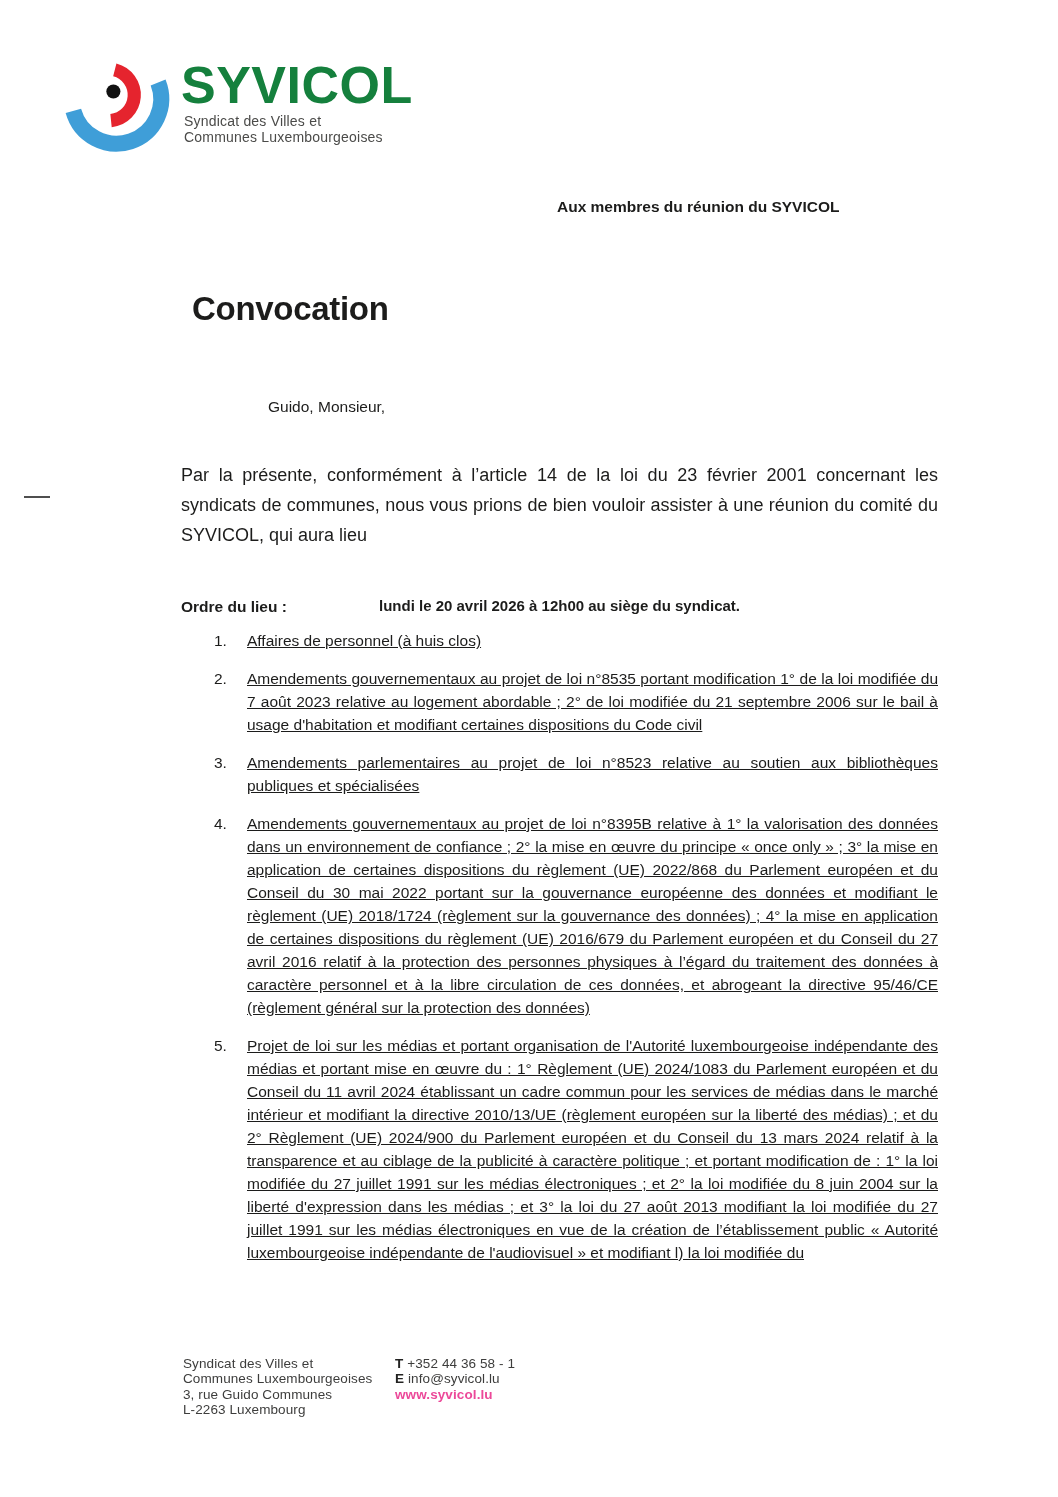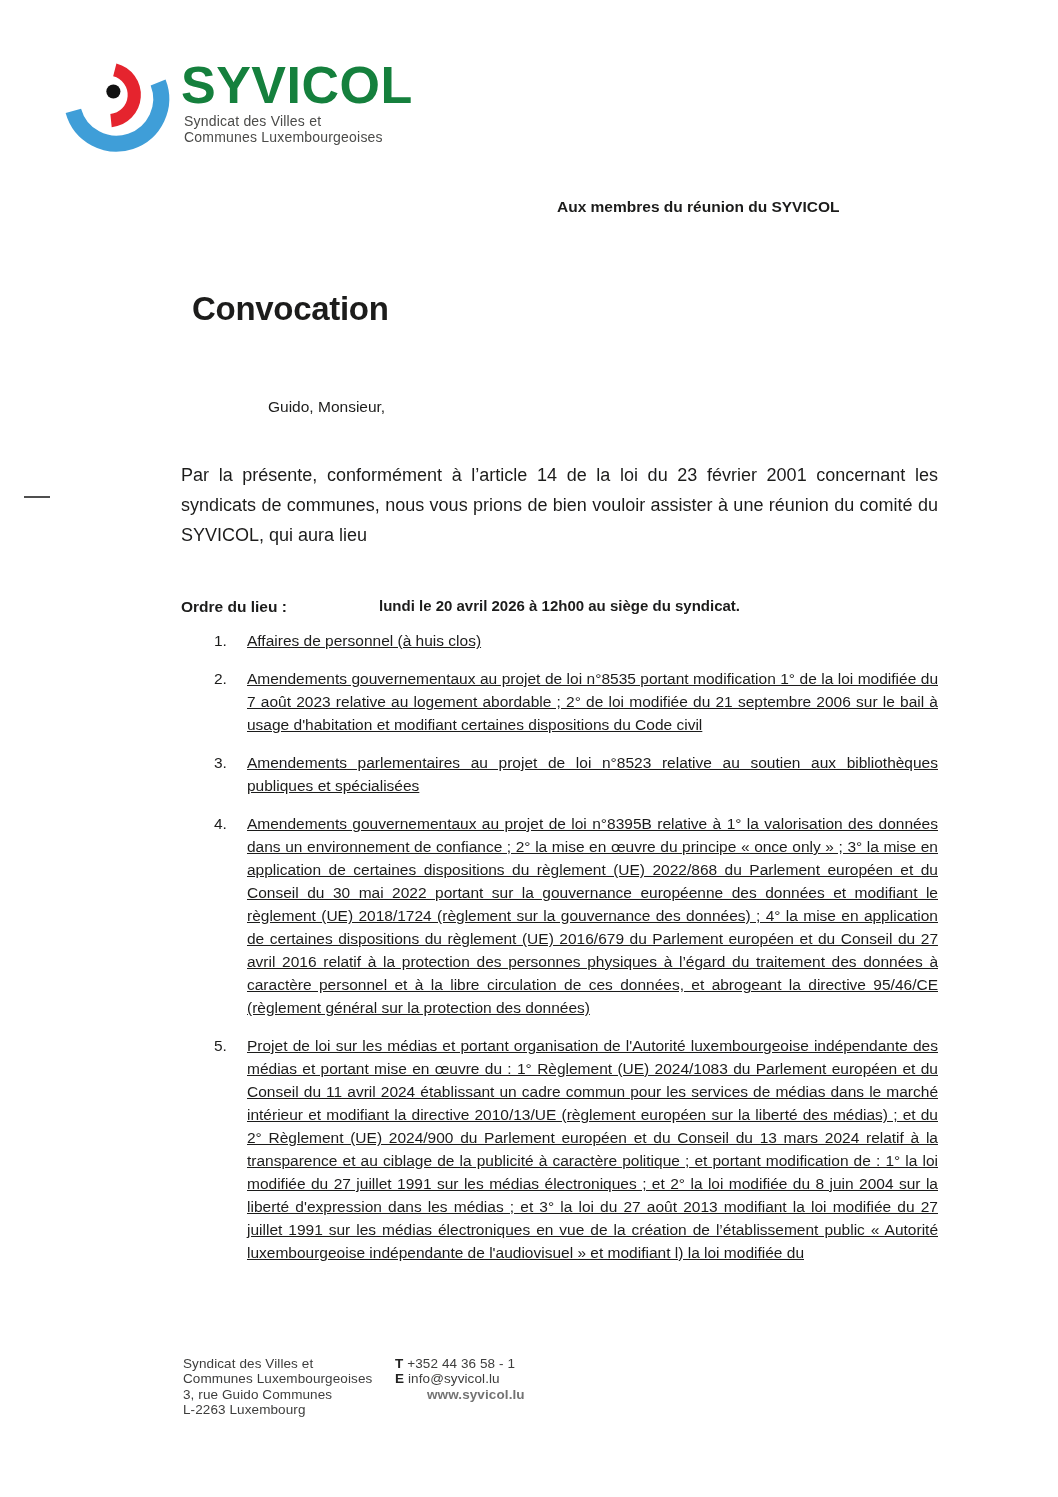--- a/index.html
+++ b/index.html
@@ -51,21 +51,21 @@
 
   
   .footer-left, .footer-right {
     top: 1356px;
     font-size: 13.5px; line-height: 15.4px;
     color: #3d3d3c; letter-spacing: 0.1px;
   }
   .footer-left { left: 183px; }
   .footer-right { left: 395px; }
   .footer-right b { color: #222221; }
-  .footer-right .website { font-weight: 700; color: #737373; margin-left: 32px; }
+  .footer-right .website { font-weight: 700; color: #ec4899; }
 </style>
 </head>
 <body>
 
 <div>
 
   <svg class="abs logo-mark" viewBox="-5 -1 120 120" xmlns="http://www.w3.org/2000/svg" aria-hidden="true">
     <path d="M 6 54 A 47.5 47.5 0 1 0 96 24" fill="none" stroke-width="17" stroke="#3f9ed8"></path>
     <path d="M 50 10.5 A 27.5 27.5 0 0 1 46 64.5" fill="none" stroke-width="14" stroke="#e5242e"></path>
     <circle cx="48.5" cy="33.5" r="7.5" fill="#111111"></circle>

